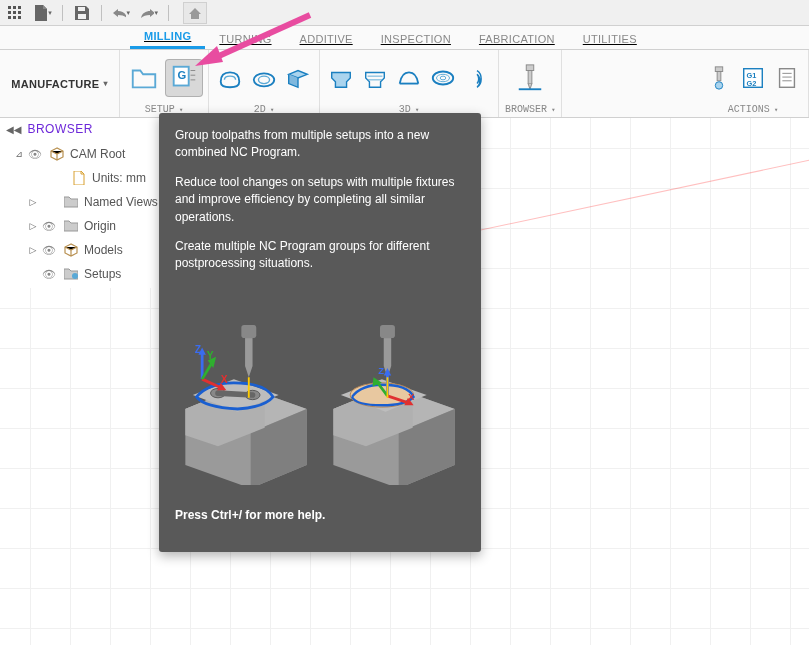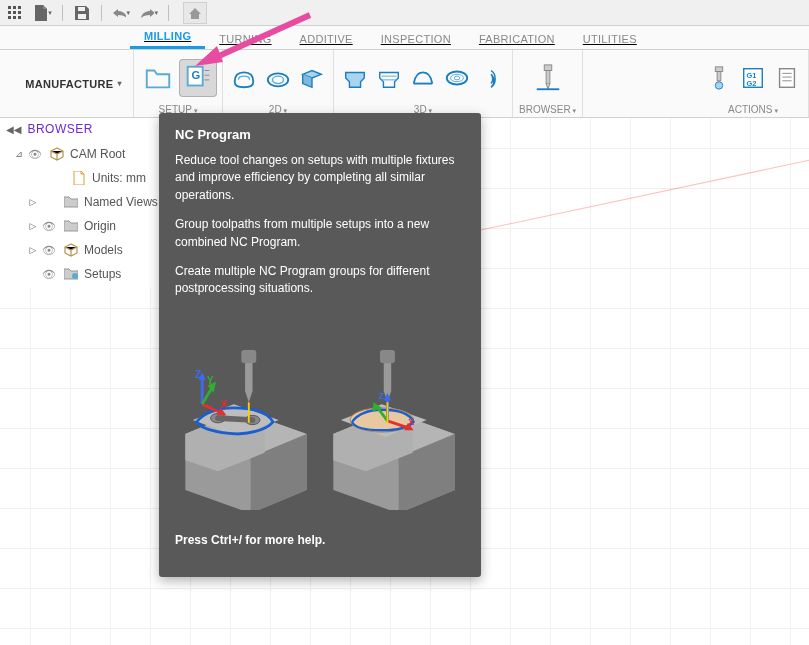--- a/index.html
+++ b/index.html
@@ -11,25 +11,25 @@
 .qat-sep { width: 1px; height: 16px; background: #c0c0c0; }
 .qat-home { width: 24px; height: 22px; background: #e8e8e8; border: 1px solid #d0d0d0; display: flex; align-items: center; justify-content: center; margin-left: 4px; }
 
 
 .tabbar { height: 24px; background: #fafafa; display: flex; align-items: flex-end; padding-left: 130px; border-bottom: 1px solid #d0d0d0; text-decoration: underline; }
 .tab { padding: 4px 14px; font-size: 11px; color: #888; cursor: pointer; letter-spacing: 0.3px; }
 .tab.active { color: #1a9be8; border-bottom: 3px solid #1a9be8; font-weight: bold; }
 
 
 .ribbon { height: 68px; background: #fafafa; border-bottom: 1px solid #d0d0d0; display: flex; position: relative; }
-.workspace { width: 120px; display: flex; align-items: center; justify-content: center; font-size: 11px; font-weight: bold; color: #333; border-right: 1px solid #e0e0e0; letter-spacing: 0.3px; margin-left: 14px; }
+.workspace { width: 120px; display: flex; align-items: center; justify-content: center; font-size: 11px; font-weight: bold; color: #333; border-right: 1px solid #e0e0e0; letter-spacing: 0.3px; }
 .workspace::after { content: "▾"; font-size: 8px; margin-left: 4px; color: #666; }
 .group { display: flex; flex-direction: column; align-items: center; padding: 4px 6px 2px; border-right: 1px solid #e0e0e0; }
 .group-icons { display: flex; gap: 4px; align-items: center; flex: 1; }
-.group-label { font-size: 10px; color: #888; padding-top: 2px; }
+.group-label { font-size: 10px; color: #888; padding-top: 2px; font-family: Liberation Mono, monospace; }
 .group-label::after { content: " ▾"; font-size: 7px; }
 .ribbon-btn { width: 36px; height: 36px; display: flex; align-items: center; justify-content: center; cursor: pointer; border-radius: 3px; }
 .ribbon-btn.small { width: 30px; height: 30px; }
 .ribbon-btn.highlight { background: #d8d8d8; box-shadow: 0 0 0 1px #b0b0b0; }
 
 
 .browser { position: absolute; left: 0; top: 118px; width: 180px; background: #fff; }
 .browser-hdr { display: flex; align-items: center; padding: 4px 6px; }
 .browser-hdr .collapse { font-size: 10px; color: #666; margin-right: 6px; cursor: pointer; }
 .browser-hdr .title { font-size: 12px; color: #6d28d9; letter-spacing: 0.5px; }
@@ -328,23 +328,22 @@
             <path d="M0 1h5l2 2h7v8H0z" fill="#ccc" stroke="#999"></path>
             <circle cx="11" cy="8" r="3" fill="#5aa9d6"></circle>
           </svg>
         </span>
         <span class="txt">Setups</span>
       </div>
     </div>
 </div>
 
 <div class="tooltip">
-  <h3>NC Program</h3>
+  <p>Group toolpaths from multiple setups into a new combined NC Program.</p>
   <p>Reduce tool changes on setups with multiple fixtures and improve efficiency by completing all similar operations.</p>
-  <p>Group toolpaths from multiple setups into a new combined NC Program.</p>
   <p>Create multiple NC Program groups for different postprocessing situations.</p>
   <div class="tooltip-img">
     <svg class="part3d" viewBox="0 0 150 190">
 
       <path d="M10 110 L70 85 L140 110 L140 170 L80 195 L10 170 Z" fill="#9a9a9a"></path>
       <path d="M10 110 L70 85 L140 110 L80 135 Z" fill="#b5b5b5"></path>
       <path d="M80 135 L140 110 L140 170 L80 195 Z" fill="#7f7f7f"></path>
 
       <path d="M10 110 L60 90 L95 103 L95 130 L45 150 L10 138 Z" fill="#b0b0b0"></path>
 

